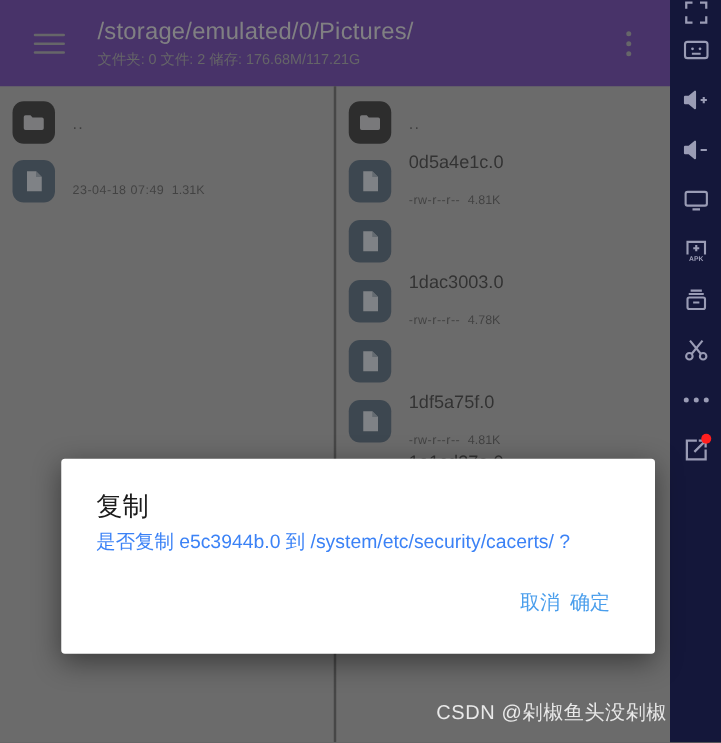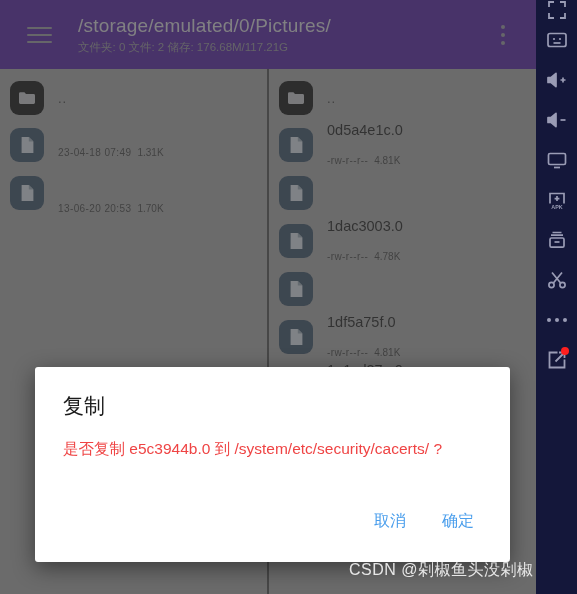--- a/index.html
+++ b/index.html
@@ -175,45 +175,44 @@
     position: absolute;
     top: 7px; right: 8px;
     width: 8px; height: 8px;
     border-radius: 50%;
     background: #ff1f1f;
   }
 
   
   .dialog {
     position: absolute;
-    left: 35px; top: 367px;
+    left: 49px; top: 367px;
     width: 475px;
     background: #ffffff;
     border-radius: 3px;
     padding: 26px 24px 10px 28px;
     box-shadow: 0 6px 22px rgba(0,0,0,.45);
   }
   .dlg-title {
     font-size: 21px;
     color: #1b1b1b;
     line-height: 26px;
   }
   .dlg-msg {
-    margin-top: 18px;
+    margin-top: 3px;
     font-size: 15.5px;
-    color: #ef4444;
+    color: #3b82f6;
     line-height: 24px;
     max-width: 400px;
   }
   .dlg-actions {
-    margin-top: 44px;
+    margin-top: 20px;
     display: flex;
     justify-content: flex-end;
     align-items: center;
-    gap: 28px;
     padding-right: 8px;
     padding-bottom: 14px;
   }
   .dlg-btn {
     background: none;
     border: none;
     font-family: inherit;
     font-size: 16px;
     color: #4a9eec;
     cursor: pointer;
@@ -276,34 +275,20 @@
               <path d="M8.8 1l4.6 4.6H8.8z" fill="#8c99a6"></path>
             </svg>
           </div>
           <div class="row-text">
             <div class="rmeta">
               <span class="perm">23-04-18 07:49</span><span class="sz">1.31K</span>
             </div>
           </div>
         </div>
 
-        <div class="row">
-          <div class="ico ico-file">
-            <svg width="15" height="18" viewBox="0 0 15 18">
-              <path d="M1.6 1h7.2L13.4 5.6v11.4H1.6z" fill="#c6cdd4"></path>
-              <path d="M8.8 1l4.6 4.6H8.8z" fill="#8c99a6"></path>
-            </svg>
-          </div>
-          <div class="row-text">
-            <div class="rname"></div>
-            <div class="rmeta">
-              <span class="perm">13-06-20 20:53</span><span class="sz">1.70K</span>
-            </div>
-          </div>
-        </div>
       </div>
 
       <div class="pane-div"></div>
 
       <div class="pane pane-right">
         <div class="row updir">
           <div class="ico ico-folder">
             <svg width="18" height="14" viewBox="0 0 18 14">
               <path d="M1 2.6a1.4 1.4 0 0 1 1.4-1.4h4l1.6 1.8h7.6A1.4 1.4 0 0 1 17 4.4v7.2a1.4 1.4 0 0 1-1.4 1.4H2.4A1.4 1.4 0 0 1 1 11.6z" fill="#b9b9bd"></path>
             </svg>

